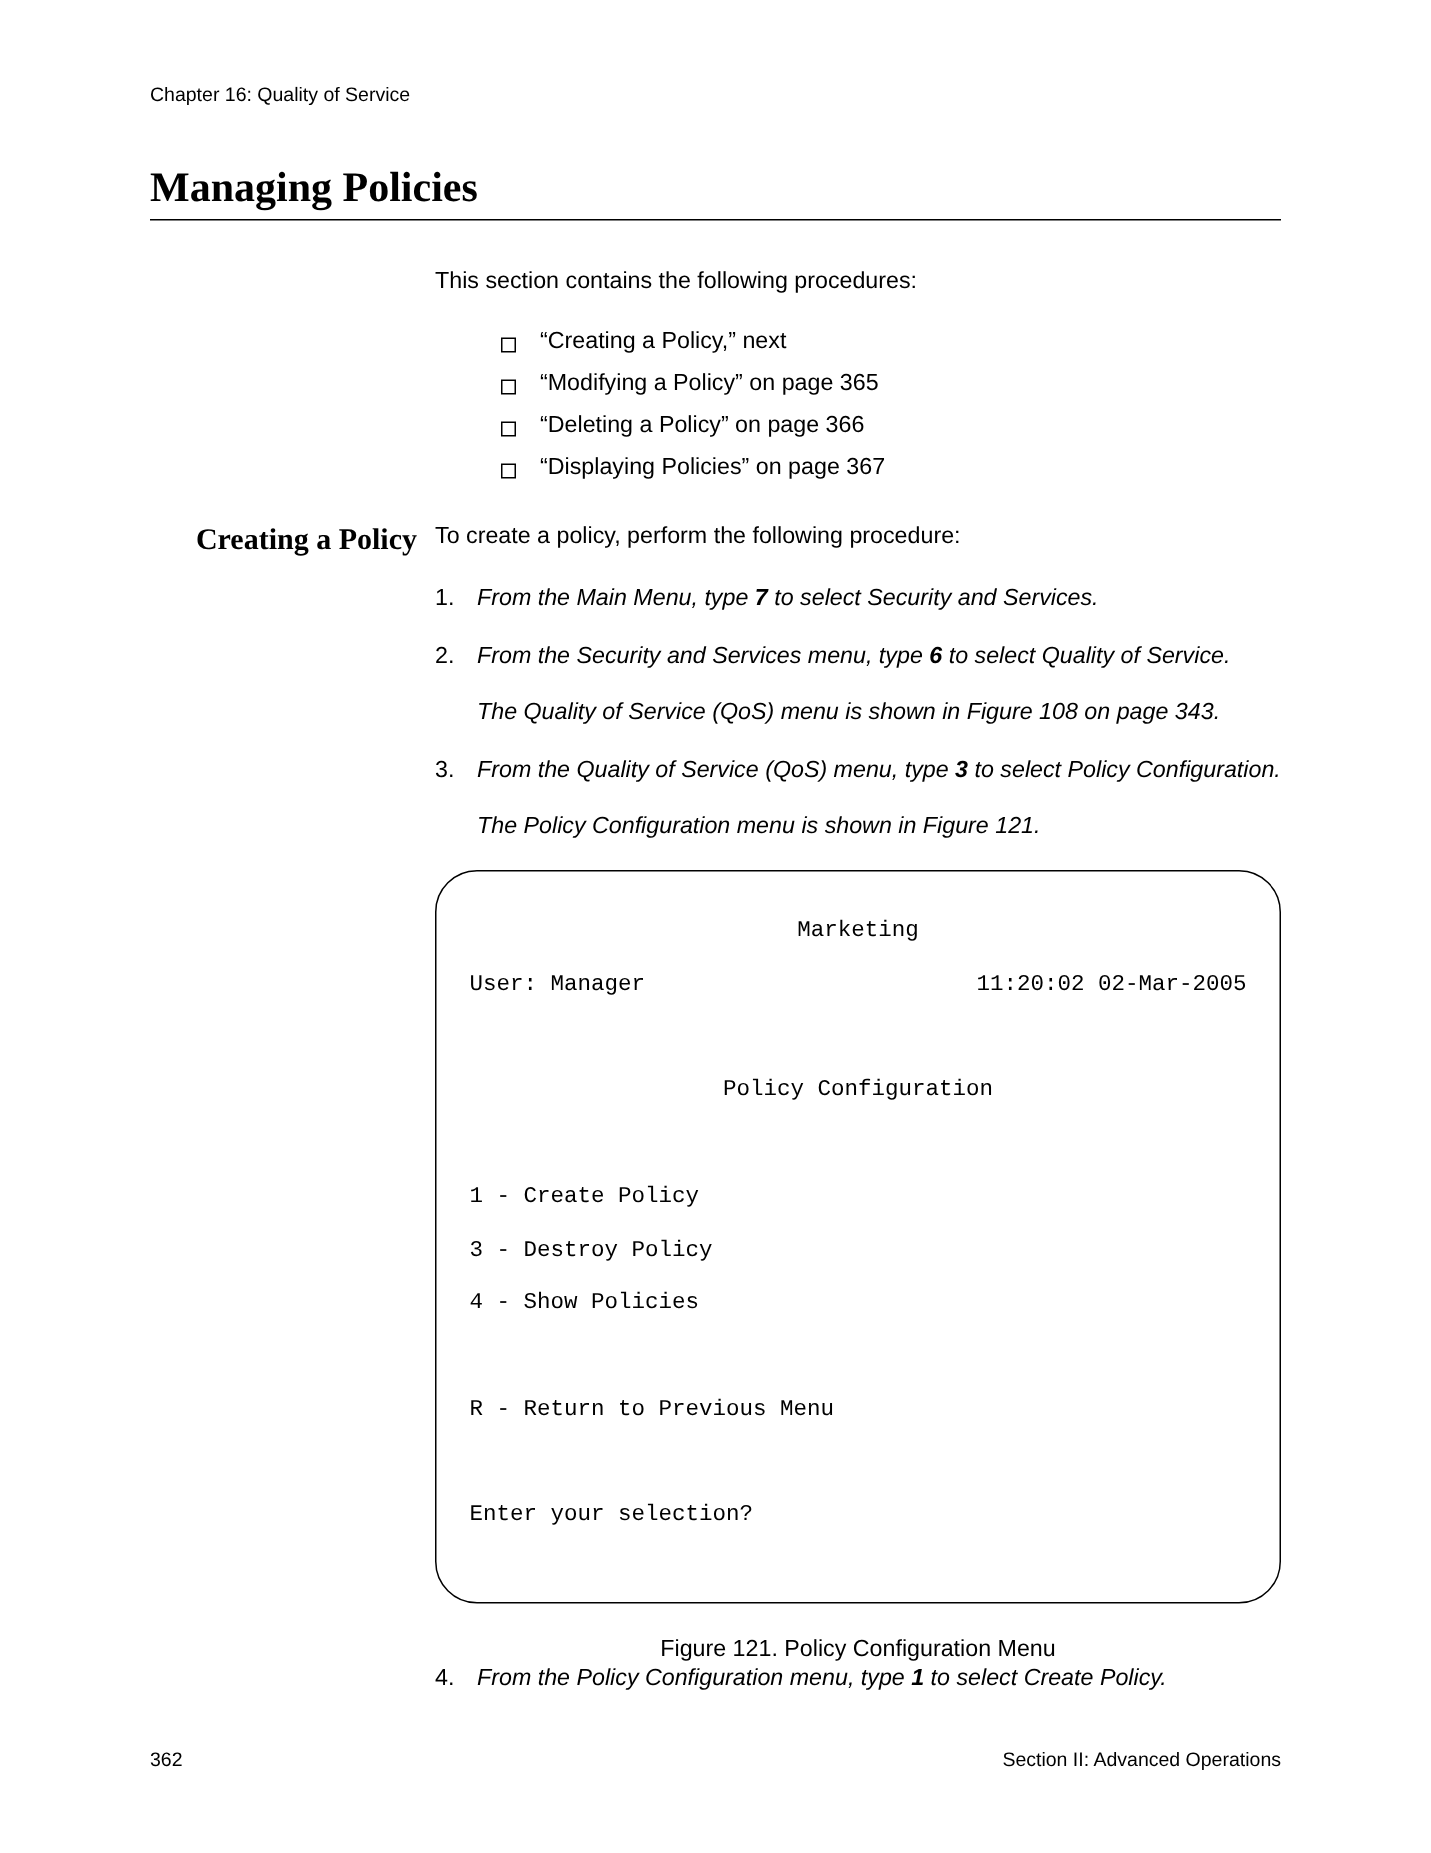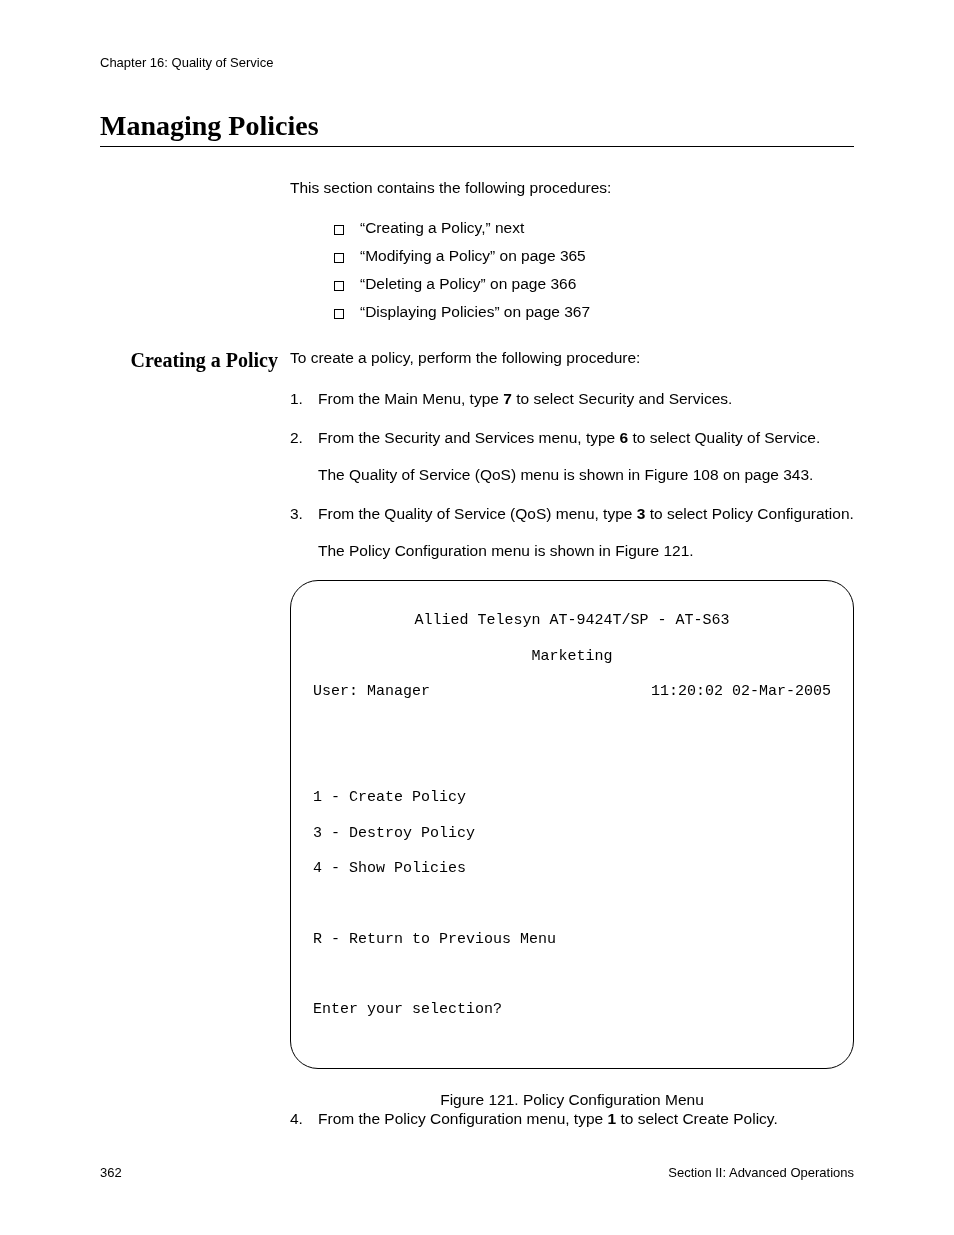--- a/index.html
+++ b/index.html
@@ -48,21 +48,21 @@
     .bullet-box {
       width: 10px; height: 10px; border: 1px solid #000; margin-top: 4px; margin-right: 16px; flex-shrink: 0;
       position: relative;
     }
     .bullet-box::after {
       content: ""; position: absolute; left: 1px; top: 1px; width: 4px; height: 6px; border-bottom: 1px solid #000; border-right: 1px solid #000; opacity: 0;
     }
     .num-list { list-style: none; }
     .num-list li { display: flex; font-size: 15.5px; margin-bottom: 18px; line-height: 1.35; }
     .num { width: 28px; flex-shrink: 0; }
-    .step-body { flex: 1; }
+    .step-body { flex: 1; font-style: italic; }
     .step-body p.sub { margin-top: 16px; }
     .terminal-wrap { margin: 10px 0 22px 0; }
     .terminal {
       border: 1.5px solid #000;
       border-radius: 28px;
       padding: 14px 22px 14px 22px;
       font-family: "Courier New", Courier, monospace;
       font-size: 15px;
       line-height: 1.18;
       white-space: pre;
@@ -131,24 +131,24 @@
         <span class="num">3.</span>
         <div class="step-body">
           <p><span>From the Quality of Service (QoS) menu, type </span><b>3</b><span> to select Policy Configuration.</span></p>
           <p class="sub">The Policy Configuration menu is shown in Figure 121.</p>
         </div>
       </li>
     </ol>
 
     <div class="terminal-wrap">
       <div class="terminal">
-<div class="center-line">Allied Telesyn AT-9424T/SP - AT-S63</div>
 <div class="center-line">Marketing</div>
 <div class="user-line"><span>User: Manager</span><span>11:20:02 02-Mar-2005</span></div>
 <div> </div>
+<div class="center-line">Policy Configuration</div>
 <div> </div>
 <div>1 - Create Policy</div>
 <div>3 - Destroy Policy</div>
 <div>4 - Show Policies</div>
 <div> </div>
 <div>R - Return to Previous Menu</div>
 <div> </div>
 <div>Enter your selection?</div>
       </div>
     </div>

